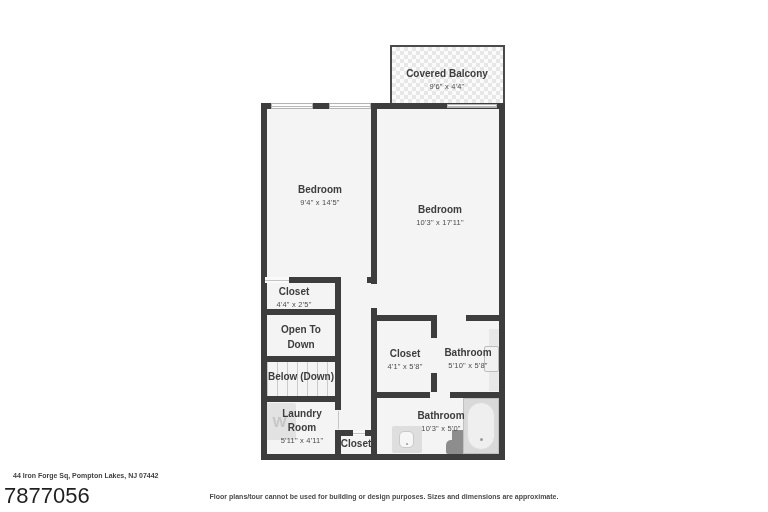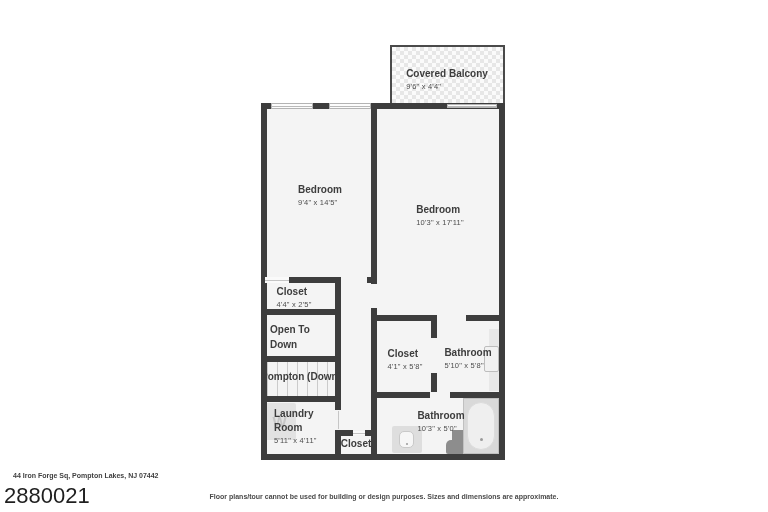--- a/index.html
+++ b/index.html
@@ -11,21 +11,21 @@
           background:linear-gradient(#b9b9b9,#b9b9b9) center/100% 1px no-repeat,#fcfcfc;}
   .doorline{position:absolute;z-index:5;background:linear-gradient(#c4c4c4,#c4c4c4) center/100% 1px no-repeat,#fafafa;}
   .vdoorline{position:absolute;z-index:5;width:1px;background:#c6c6c6;}
   .balcony{position:absolute;left:390px;top:45px;width:115px;height:64px;z-index:1;
            border:2px solid #4a4a4a;box-sizing:border-box;
            background-image:conic-gradient(#e7e7e7 90deg,#fbfbfb 90deg 180deg,#e7e7e7 180deg 270deg,#fbfbfb 270deg);
            background-size:8px 8px;}
   .stairs{position:absolute;left:267px;top:362px;width:68px;height:34px;z-index:2;
           background:repeating-linear-gradient(90deg,#cbcbcb 0 1px,transparent 1px 10px);}
   .fixture{position:absolute;z-index:2;}
-  .lbl{position:absolute;z-index:6;transform:translate(-50%,-50%);color:#3d3d3d;white-space:nowrap;}
+  .lbl{position:absolute;z-index:6;transform:translate(-50%,-50%);text-align:center;color:#3d3d3d;white-space:nowrap;}
   .lbl .nm{font-weight:bold;font-size:10px;line-height:14px;}
   .lbl .dm{font-size:7.5px;color:#4c4c4c;letter-spacing:.2px;margin-top:1px;}
   .lbl.wrap{white-space:normal;}
   .addr{position:absolute;left:13px;top:472px;font-size:7px;font-weight:bold;color:#3f3f3f;z-index:7;}
   .listnum{position:absolute;left:4px;top:483px;font-size:22px;color:#1f1f1f;z-index:7;}
   .disclaimer{position:absolute;left:0;top:493px;width:768px;text-align:center;font-size:7px;
               font-weight:bold;color:#4a4a4a;z-index:7;}
   .wletter{position:absolute;left:263px;top:403px;width:33px;height:37px;background:#e2e2e2;border-radius:2px;
            display:flex;align-items:center;justify-content:center;color:#c6c6c6;font-weight:bold;font-size:15px;z-index:2;}
 </style>
@@ -97,21 +97,21 @@
     <div class="dm">10'3" x 17'11"</div>
   </div>
   <div class="lbl" style="left:294px;top:297px;">
     <div class="nm">Closet</div>
     <div class="dm">4'4" x 2'5"</div>
   </div>
   <div class="lbl wrap" style="left:301px;top:337px;width:62px;">
     <div class="nm" style="line-height:15px;">Open To Down</div>
   </div>
   <div class="lbl" style="left:301px;top:377px;">
-    <div class="nm">Pompton (Down)</div>
+    <div class="nm">Below (Down)</div>
   </div>
   <div class="lbl wrap" style="left:302px;top:426px;width:56px;">
     <div class="nm">Laundry Room</div>
     <div class="dm" style="white-space:nowrap;">5'11" x 4'11"</div>
   </div>
   <div class="lbl" style="left:356px;top:444px;">
     <div class="nm">Closet</div>
   </div>
   <div class="lbl" style="left:405px;top:359px;">
     <div class="nm">Closet</div>
@@ -120,16 +120,16 @@
   <div class="lbl" style="left:468px;top:358px;">
     <div class="nm">Bathroom</div>
     <div class="dm">5'10" x 5'8"</div>
   </div>
   <div class="lbl" style="left:441px;top:421px;">
     <div class="nm">Bathroom</div>
     <div class="dm">10'3" x 5'0"</div>
   </div>
 
   <div class="addr">44 Iron Forge Sq, Pompton Lakes, NJ 07442</div>
-  <div class="listnum">2880021</div>
+  <div class="listnum">7877056</div>
   <div class="disclaimer">Floor plans/tour cannot be used for building or design purposes. Sizes and dimensions are approximate.</div>
 
 </div>
 
 </body></html>

